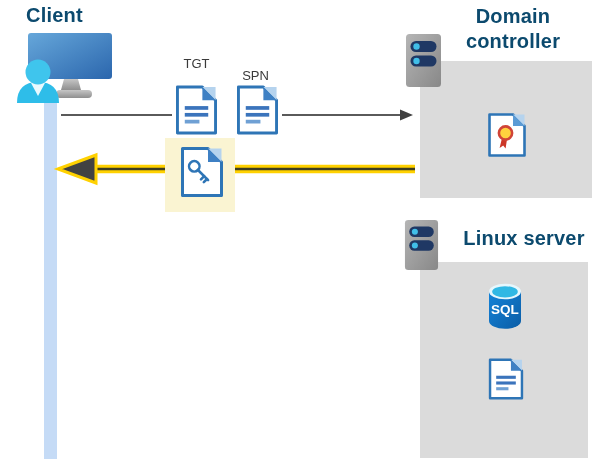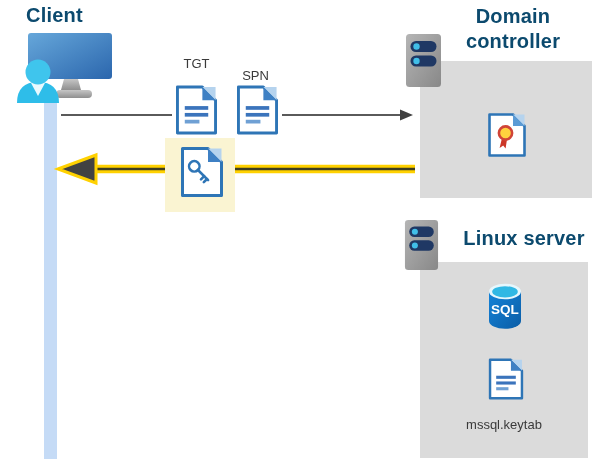--- a/index.html
+++ b/index.html
@@ -140,15 +140,14 @@
   </svg>
   <svg class="abs" style="left:488px;top:355px;" width="36" height="48" viewBox="0 0 44 52">
       <use href="#sym-doc"></use>
     </svg>
 
   <div class="abs blabel" style="left:26px;top:3px;">Client</div>
   <div class="abs rlabel center" style="left:168px;top:56px;width:57px;">TGT</div>
   <div class="abs rlabel center" style="left:227px;top:68px;width:57px;">SPN</div>
   <div class="abs blabel" style="left:454px;top:4px;width:118px;">Domain controller</div>
   <div class="abs blabel" style="left:454px;top:226px;width:140px;">Linux server</div>
-  <div class="abs rlabel center" style="left:420px;top:417px;width:168px;">mssql.keytab</div>
 
 </div>
 
 </body></html>

